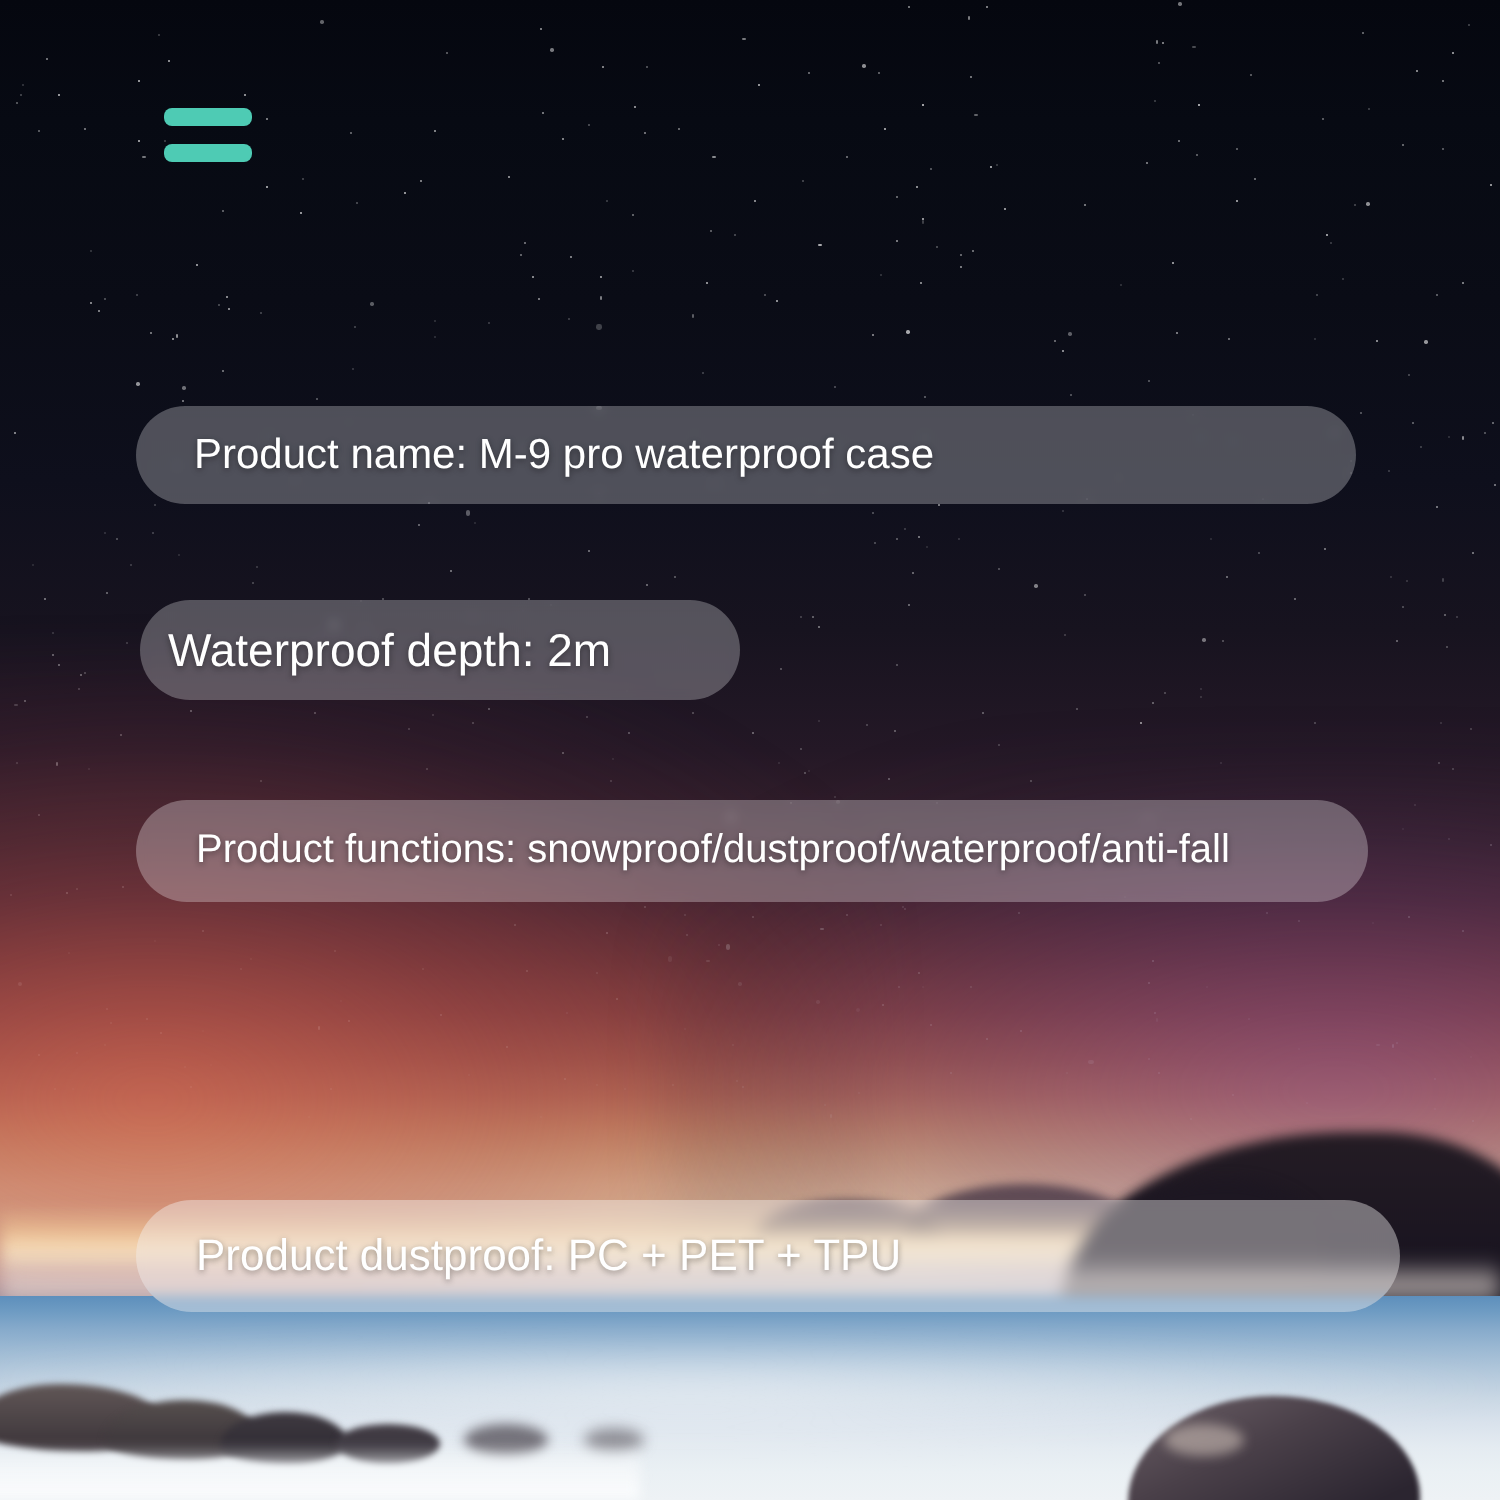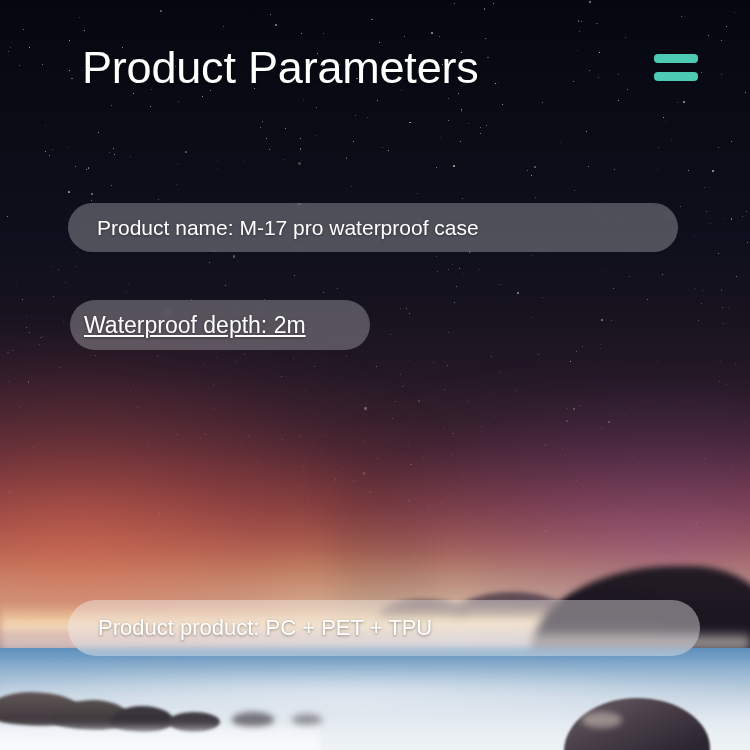--- a/index.html
+++ b/index.html
@@ -269,21 +269,21 @@
     overflow: hidden;
   }
   .pill .ptext {
     display: block;
     text-shadow: 0 1px 3px rgba(0,0,0,0.40);
   }
 
   .pill-1 { left: 68px;  top: 203px; width: 610px; height: 49px; }
   .pill-1 .ptext { padding-left: 29px; font-size: 21px; }
 
-  .pill-2 { left: 70px;  top: 300px; width: 300px; height: 50px; text-decoration: underline; }
+  .pill-2 { left: 70px;  top: 300px; width: 300px; height: 50px; }
   .pill-2 .ptext { padding-left: 14px; font-size: 23px; }
 
   .pill-3 { left: 384px; top: 300px; width: 299px; height: 50px; }
   .pill-3 .ptext { padding-left: 14px; font-size: 20px; }
 
   .pill-4 { left: 68px;  top: 400px; width: 616px; height: 51px;
             background: rgba(236,232,234,0.33); }
   .pill-4 .ptext { padding-left: 30px; font-size: 20px; }
 
   .pill-5 { left: 68px;  top: 500px; width: 622px; height: 54px;
@@ -798,36 +798,38 @@
     <div class="rock rock-l6"></div>
     <div class="foam"></div>
 
     <div class="rock-br"></div>
     <div class="rock-br-hi"></div>
   </div>
 
   <div class="content">
 
     <div class="header">
-      <div class="page-title">Product Parameters</div>
       <div class="menu-icon">
         <span></span>
         <span></span>
       </div>
     </div>
 
     <div class="pill pill-1">
-      <span class="ptext">Product name: M-17 pro  waterproof case</span>
+      <span class="ptext">Product name: M-9 pro  waterproof case</span>
     </div>
 
     <div class="pill pill-2">
       <span class="ptext">Waterproof depth:  2m</span>
     </div>
 
 
+    <div class="pill pill-4">
+      <span class="ptext">Product functions: snowproof/dustproof/waterproof/anti-fall</span>
+    </div>
 
 
     <div class="pill pill-6">
-      <span class="ptext">Product product:  PC  +  PET  +  TPU</span>
+      <span class="ptext">Product dustproof:  PC  +  PET  +  TPU</span>
     </div>
 
   </div>
 </div>
 
 </body></html>

